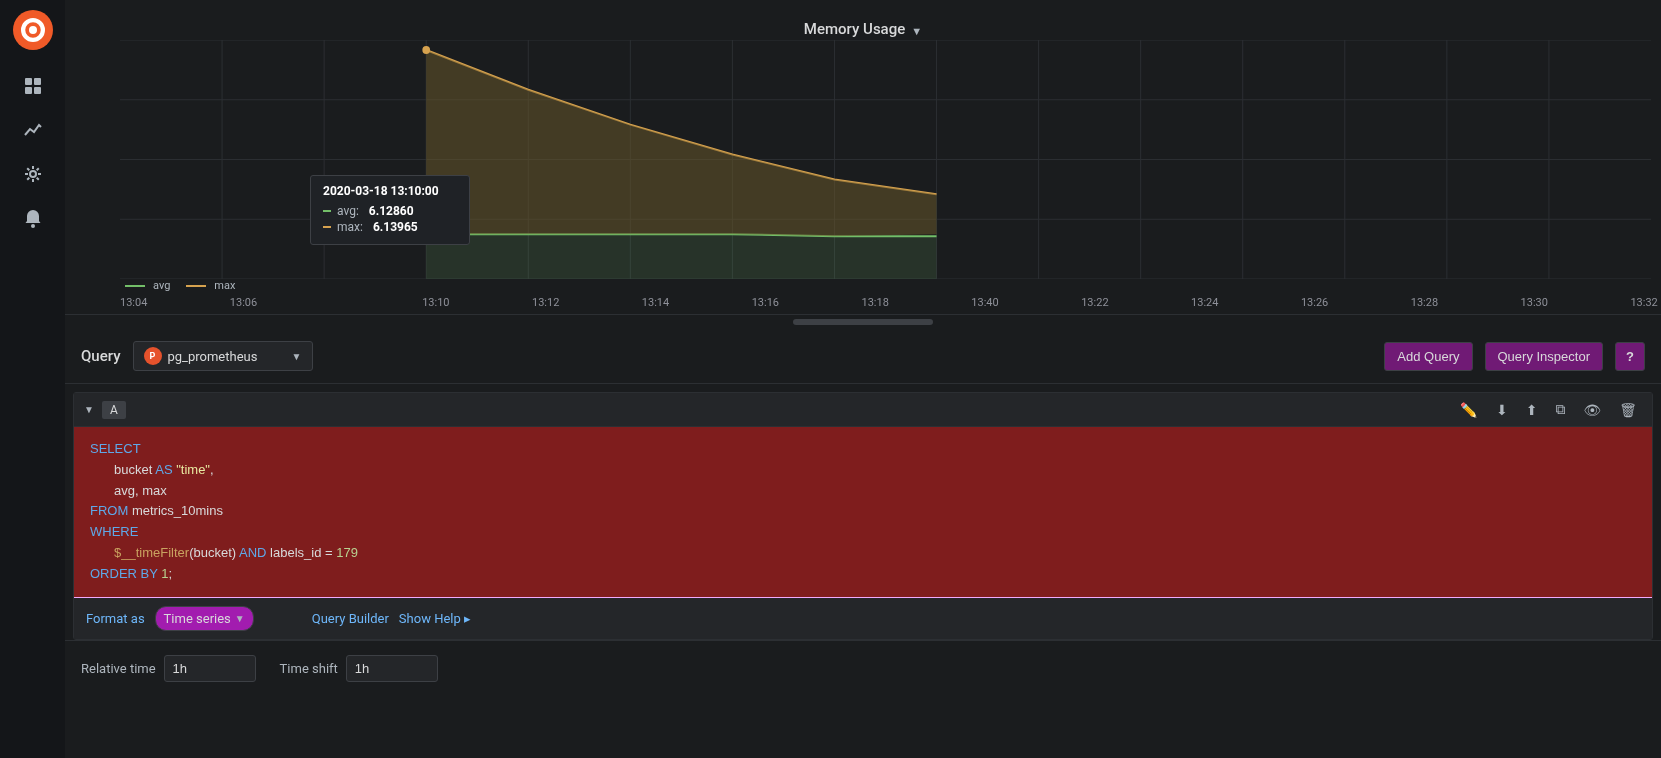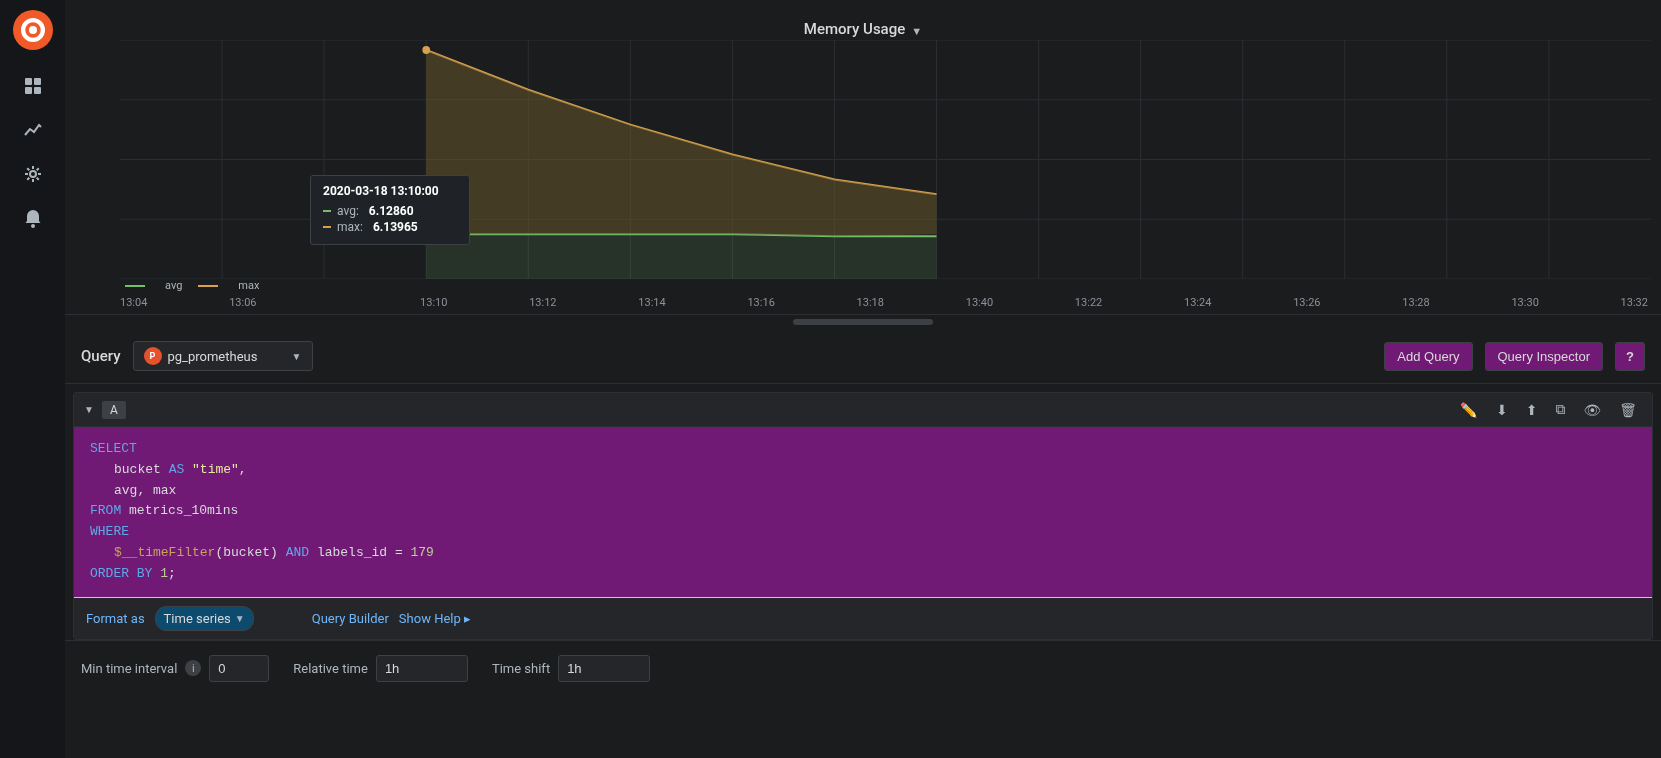--- a/index.html
+++ b/index.html
@@ -116,41 +116,41 @@
 
     .chart-svg {
       width: 100%;
       height: 100%;
     }
 
     .x-axis {
       position: absolute;
       bottom: 5px;
       left: 55px;
-      right: 13px;
+      right: 3px;
       display: flex;
       justify-content: space-between;
     }
     .x-label {
       font-size: 11px;
       color: #8e9099;
     }
 
     .chart-legend {
       position: absolute;
       bottom: 5px;
       left: 60px;
       display: flex;
       gap: 16px;
       align-items: center;
     }
     .legend-item {
       display: flex;
       align-items: center;
-      gap: 20px;
+      gap: 8px;
       font-size: 11px;
       color: #adb5bd;
       justify-content: flex-end;
     }
     .legend-line {
       width: 20px;
       height: 2px;
     }
 
     
@@ -296,24 +296,24 @@
     .query-action-icon {
       color: #adb5bd;
       cursor: pointer;
       font-size: 14px;
       padding: 2px 5px;
     }
 
     
     .sql-editor {
       padding: 12px 16px;
-      font-family: Liberation Mono, monospace;
+      font-family: Liberation Sans, sans-serif;
       font-size: 13px;
       line-height: 1.6;
-      background: #701a75;
+      background: #7f1d1d;
       min-height: 120px;
     }
     .kw-select { color: #5fa8e8; }
     .kw-from { color: #5fa8e8; }
     .kw-where { color: #5fa8e8; }
     .kw-order { color: #5fa8e8; }
     .kw-as { color: #5fa8e8; }
     .kw-and { color: #5fa8e8; }
     .str-val { color: #e8e8a0; }
     .fn-name { color: #c9a260; }
@@ -328,21 +328,21 @@
       padding: 8px 12px;
       background: #242629;
       border-top: 1px solid #f0abfc;
       gap: 10px;
     }
     .format-label { color: #6eb7fa; font-size: 13px; }
     .format-select {
       display: flex;
       align-items: center;
       gap: 4px;
-      background: #0c4a6e;
+      background: #a21caf;
       border: 1px solid #3d4045;
       border-radius: 11px;
       padding: 4px 8px;
       cursor: pointer;
     }
     .format-select-text { color: #d8d9da; }
     .format-caret { color: #adb5bd; font-size: 10px; }
     .query-builder-link { color: #6eb7fa; cursor: pointer; margin-left: 48px; }
     .show-help-link { color: #6eb7fa; cursor: pointer; }
 
@@ -560,25 +560,20 @@
           <span class="format-select-text">Time series</span>
           <span class="format-caret">▼</span>
         </div>
         <span class="query-builder-link">Query Builder</span>
         <span class="show-help-link">Show Help ▸</span>
       </div>
     </div>
 
     <div class="bottom-options">
       <div class="opt-group">
-        <span class="opt-label">Min time interval</span>
-        <div class="opt-info">i</div>
-        <input class="opt-input" type="text" value="0" style="">
-      </div>
-      <div class="opt-group">
         <span class="opt-label">Relative time</span>
         <input class="opt-input opt-input-wide" type="text" value="1h" style="">
       </div>
       <div class="opt-group">
         <span class="opt-label">Time shift</span>
         <input class="opt-input opt-input-wide" type="text" value="1h" style="">
       </div>
     </div>
   </div>
 </div>

